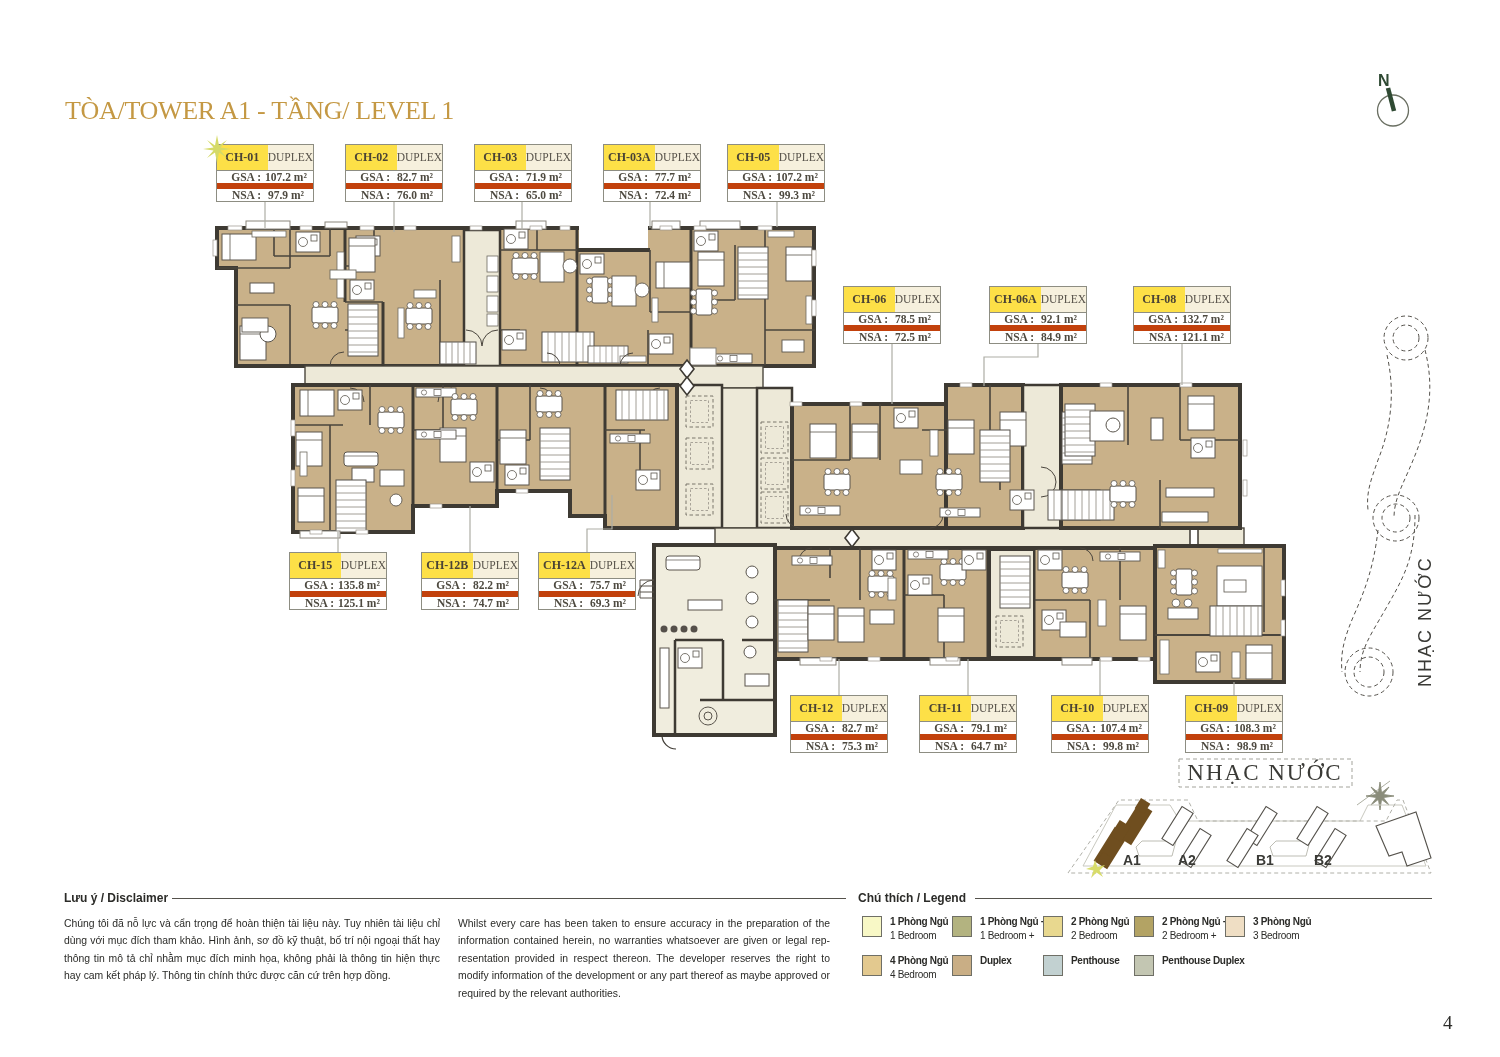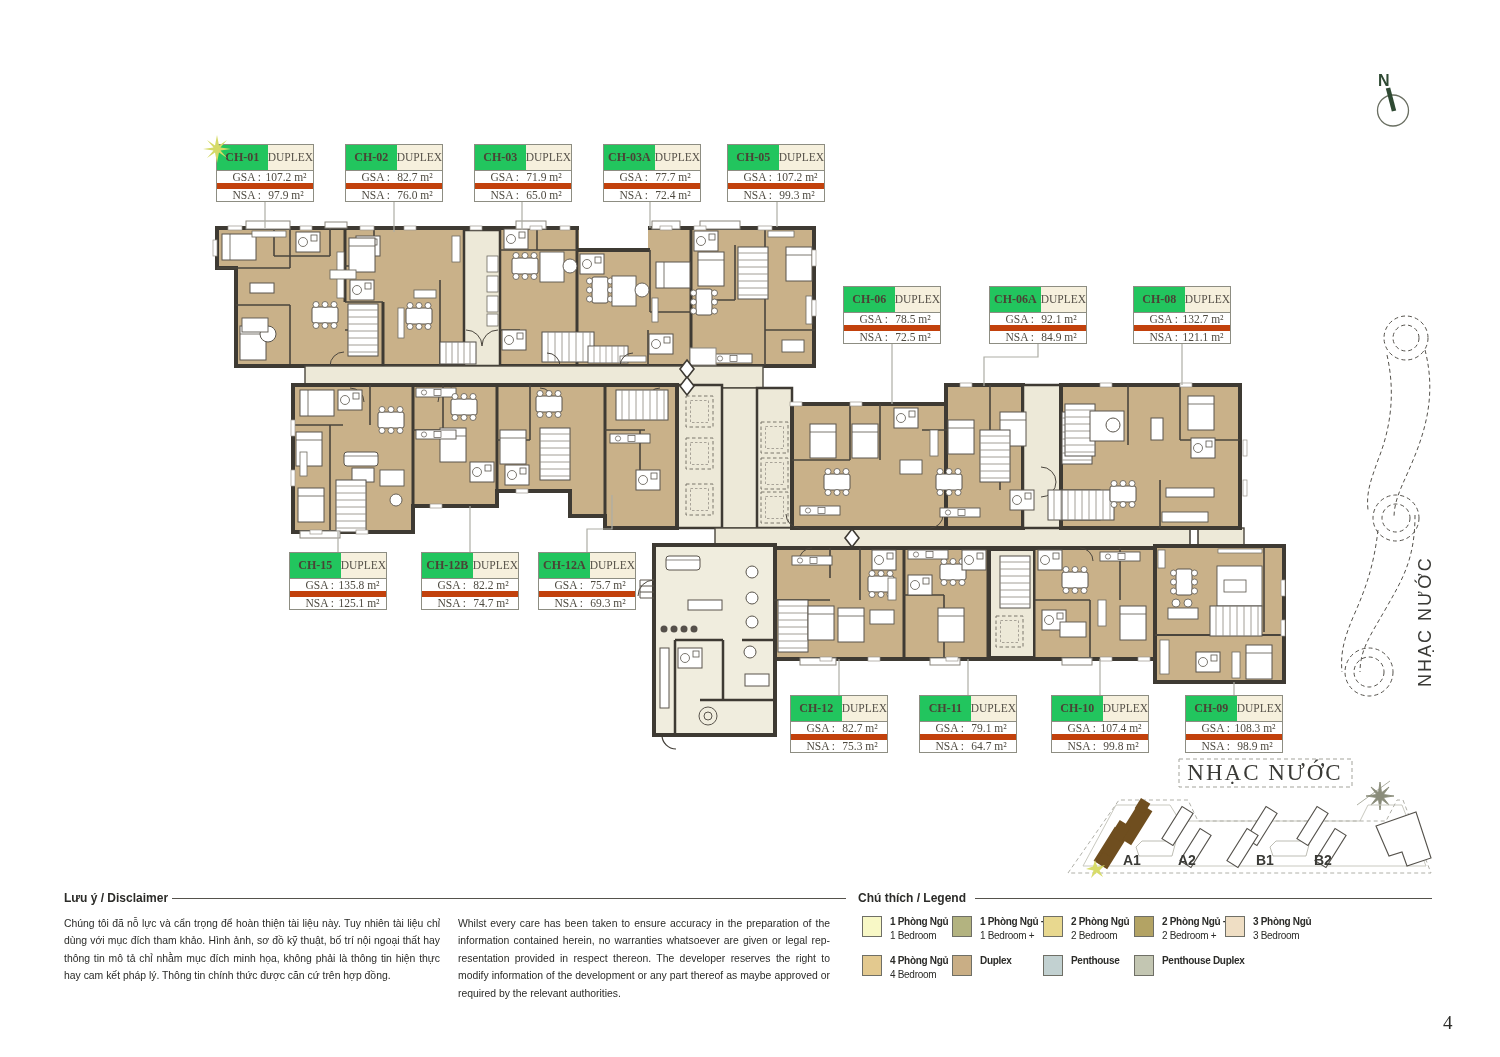--- a/index.html
+++ b/index.html
@@ -8,38 +8,39 @@
        font-family:"Liberation Sans",sans-serif;}
   #page{position:absolute;left:0;top:0;width:1500px;height:1057px;background:#fff;}
   .abs{position:absolute;}
   .title1{left:64px;top:44px;font-family:"Liberation Serif",serif;color:#C49843;font-size:37px;letter-spacing:-0.5px;}
   .title1 b{font-weight:bold;}
   .title2{left:65px;top:96px;font-family:"Liberation Serif",serif;color:#C49843;font-size:26px;letter-spacing:-0.3px;}
   
   .lb{position:absolute;width:96px;font-family:"Liberation Serif",serif;font-size:13px;color:#4e4a40;
       border:1px solid #8d8d82;background:#fff;}
   .lb .r1{display:flex;height:25px;line-height:25px;border-bottom:1px solid #8d8d82;}
-  .lb .c1{width:63px;background:#22c55e;text-align:center;font-weight:bold;font-size:12px;color:#4a4335;}
+  .lb .c1{width:63px;background:#fde047;text-align:center;font-weight:bold;font-size:12px;color:#4a4335;}
   .lb .c2{width:48px;background:#F6F0DD;text-align:center;font-size:11.5px;color:#57524a;}
-  .lb .r2{display:flex;height:12px;line-height:12px;font-size:11.5px;}
+  .lb .r2{display:flex;height:12px;line-height:12px;font-size:11.5px;font-weight:bold;}
   .lb .r2+.r2{border-top:6px solid #c2410c;}
   .lb .ga{width:44px;text-align:right;}
   .lb .gb{width:50px;text-align:center;}
   
   .fhead{font-size:12px;font-weight:bold;color:#2b2b28;}
   .ftext{font-size:10.4px;color:#2b2b28;line-height:17.4px;text-align:justify;}
   .sw{position:absolute;width:18px;height:19px;border:1px solid #6f6f66;}
   .lgl{position:absolute;font-size:10px;color:#2b2b28;line-height:14px;white-space:nowrap;letter-spacing:-0.3px;}
   .lgl b{display:block;}
 </style>
 </head>
 <body>
 <div id="page">
 
 
+  <div class="abs title2">TÒA/TOWER A1 - TẦNG/ LEVEL 1</div>
 
   <svg class="abs" style="left:0;top:0" width="1500" height="1057" viewBox="0 0 1500 1057">
   <defs>
     <g id="elev">
           <rect x="0" y="0" width="27" height="31" fill="#EDE9D8" stroke="#6e6a60" stroke-width="0.9" stroke-dasharray="3.5 2.5"></rect>
           <rect x="4.5" y="4.5" width="18" height="22" fill="none" stroke="#8a857c" stroke-width="0.7" stroke-dasharray="2.5 2"></rect>
         </g>
     <g id="bedv">
           <rect x="0" y="0" width="26" height="34" fill="#fff" stroke="#5a554d" stroke-width="1"></rect>
           <line x1="0" y1="8" x2="26" y2="8" stroke="#5a554d" stroke-width="0.8"></line>

